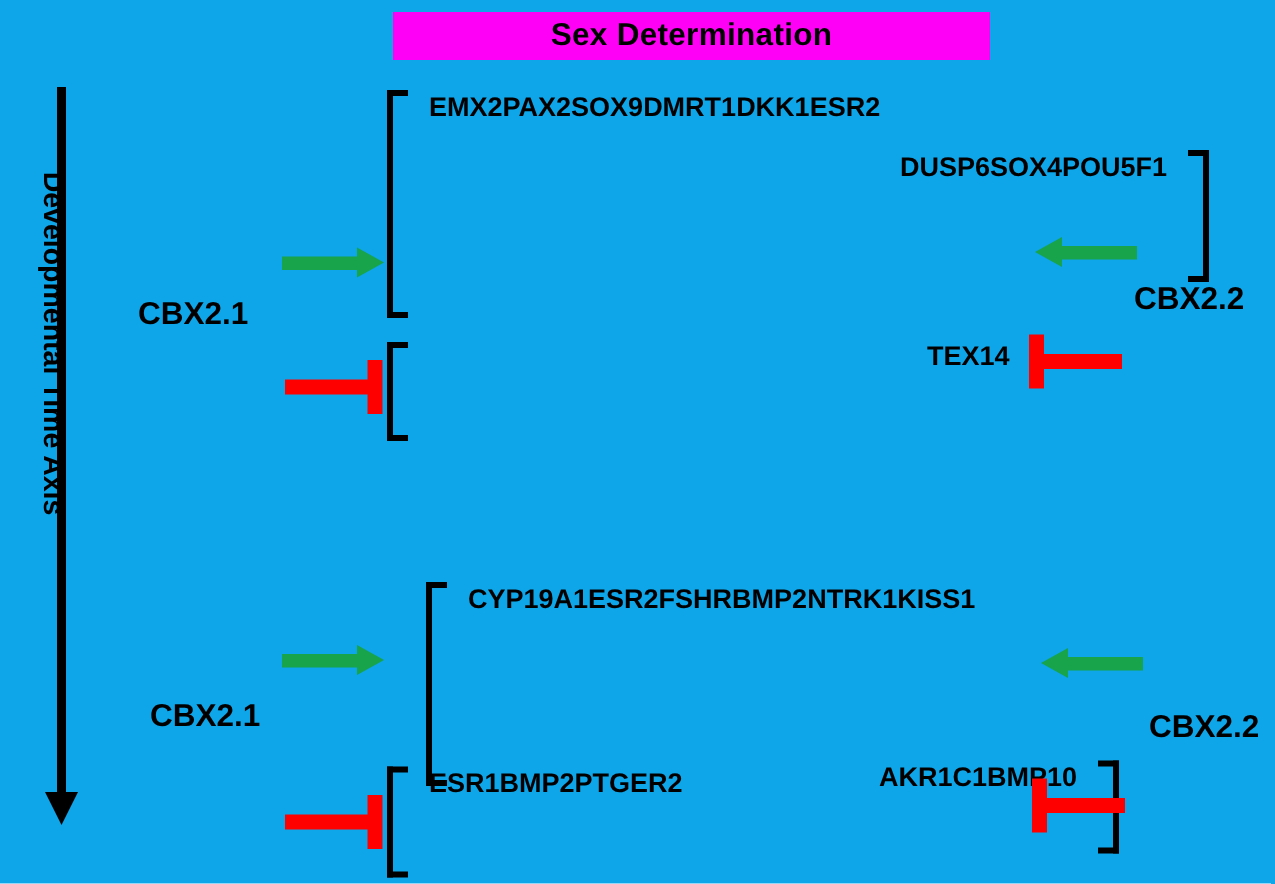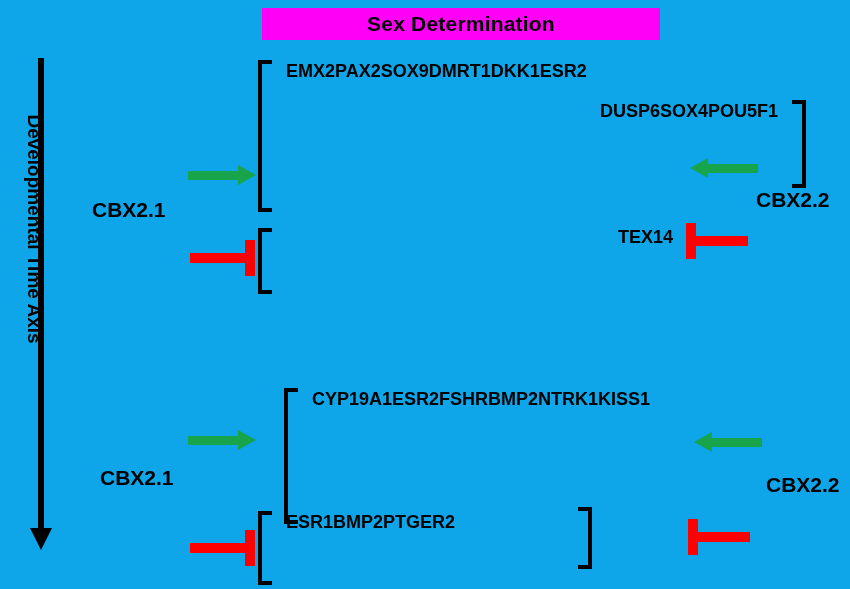--- a/index.html
+++ b/index.html
@@ -343,20 +343,24 @@
     <div class="arrow-shaft"></div>
     <div class="arrow-head"></div>
   </div>
 
   <div class="regulator-label" style="left:766px; top:473px;">CBX2.2</div>
 
   <div class="gene-group right-side" style="left:578px; top:507px; height:62px;">
     <div class="bracket right">
         <i></i>
       </div>
+    <div class="gene-list">
+      <div class="gene-item">AKR1C1</div>
+      <div class="gene-item">BMP10</div>
+    </div>
   </div>
 
   <div class="inhibit to-left" style="left:688px; top:519px; width:62px;">
     <div class="inhibit-shaft"></div>
     <div class="inhibit-cap"></div>
   </div>
 
 </div>
 
 </body></html>

